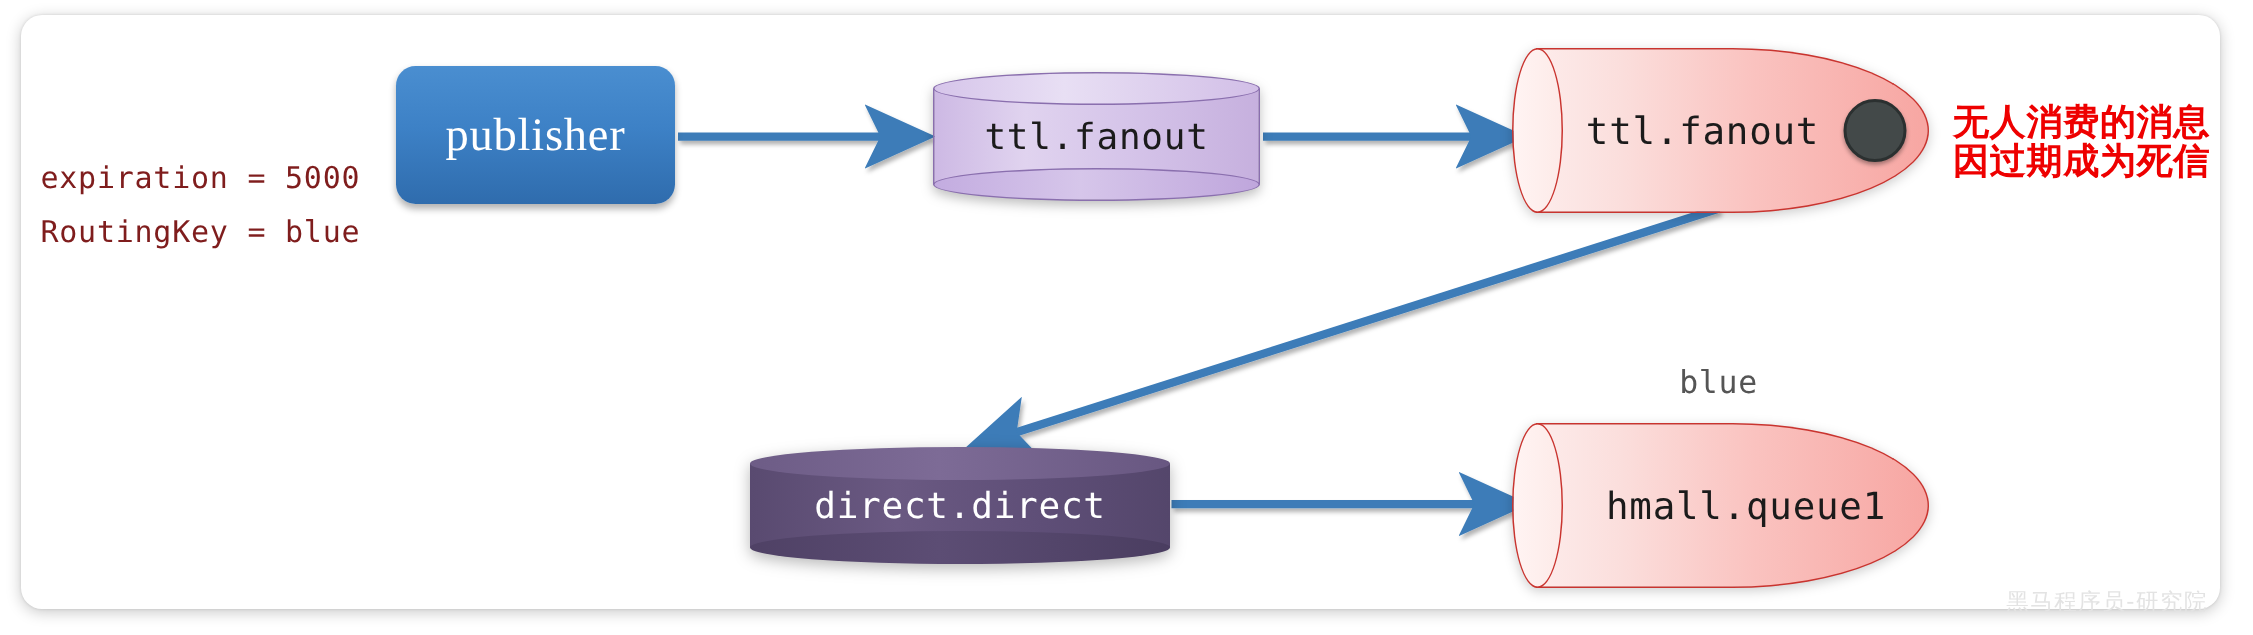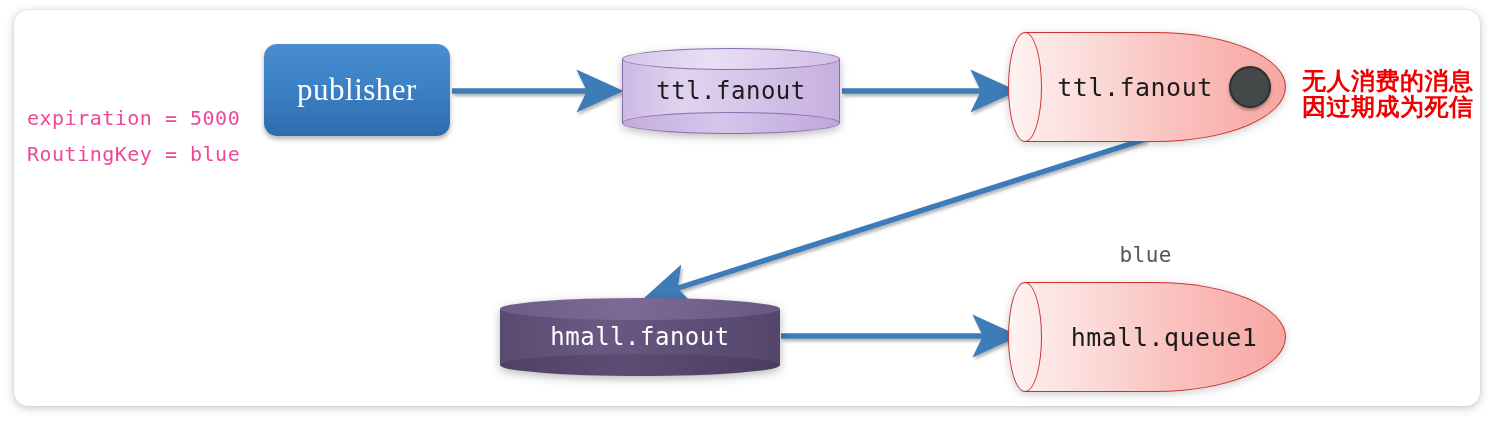--- a/index.html
+++ b/index.html
@@ -32,21 +32,21 @@
     width: 1502px;
     height: 423px;
     pointer-events: none;
   }
 
   
   .param-block {
     position: absolute;
     left: 27px;
     top: 100px;
-    color: #ec4899;
+    color: #7f1d1d;
     font-size: 20px;
     line-height: 36px;
     letter-spacing: 0.5px;
     white-space: pre;
   }
 
   
   .publisher {
     position: absolute;
     left: 264px;
@@ -269,25 +269,26 @@
 
   <div class="annot">无人消费的消息
 因过期成为死信</div>
 
   <div class="routing-label">blue</div>
 
   <div class="vcyl cyl-direct">
     <div class="body"></div>
     <div class="cap cap-bot"></div>
     <div class="cap cap-top"></div>
-    <span class="label">hmall.fanout</span>
+    <span class="label">direct.direct</span>
   </div>
 
   <div class="hcyl hcyl-dq">
     <div class="hbody"></div>
     <div class="hcap"></div>
     <div class="hlabel">
       <span>hmall.queue1</span>
     </div>
   </div>
 
+  <div class="watermark">黑马程序员-研究院</div>
 
 </div>
 
 </body></html>

